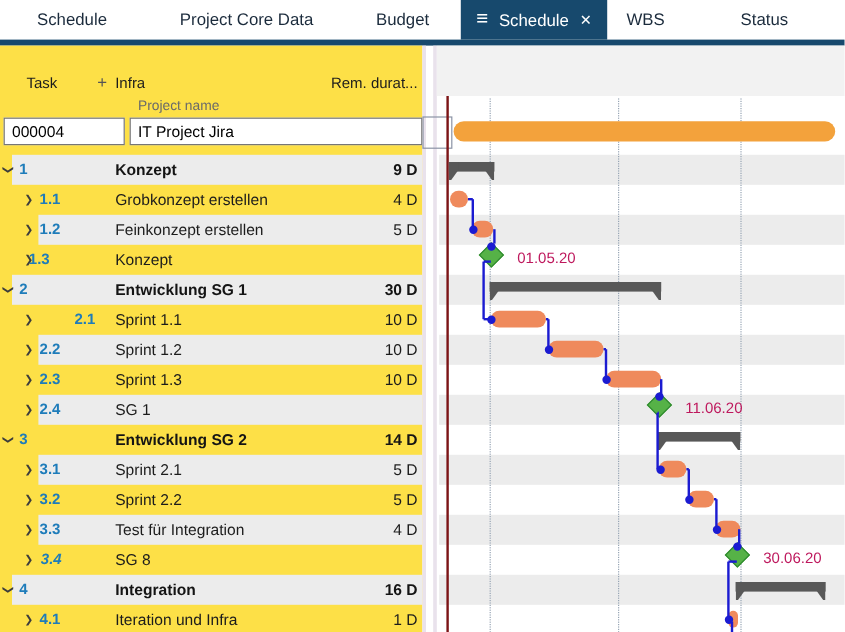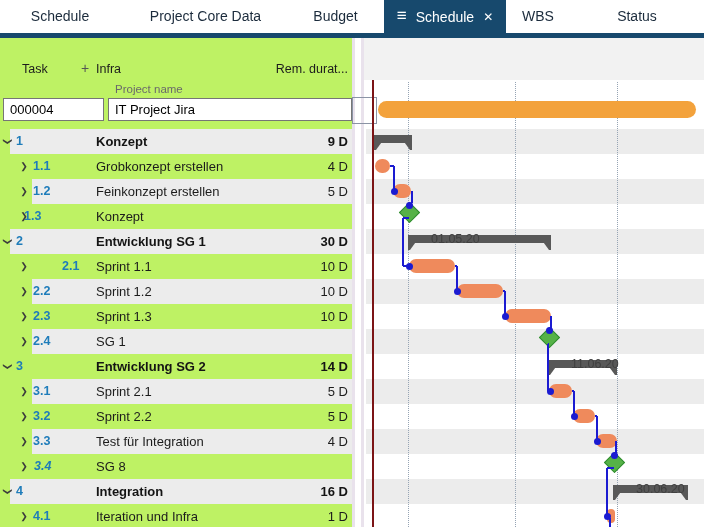--- a/index.html
+++ b/index.html
@@ -15,21 +15,21 @@
   .tab.t1{left:128px;width:155px;}
   .tab.t2{left:293px;width:85px;}
   .tab.t3{left:384px;width:122px;}
   .tab.t4{left:506px;width:64px;}
   .tab.t5{left:588px;width:98px;}
   .tab.active{background:#17496d;color:#fff;display:flex;align-items:center;justify-content:center;gap:9px;line-height:normal;}
   .tab .hamb{font-size:17px;line-height:1;position:relative;top:-1px;}
   .tab .close{font-size:12px;line-height:1;}
 
   
-  #leftpane{position:absolute;left:0;top:38px;width:352px;height:489px;background:#bef264;overflow:hidden;}
+  #leftpane{position:absolute;left:0;top:38px;width:352px;height:489px;background:#fde047;overflow:hidden;}
   .hcell{position:absolute;top:24px;font-size:12.5px;color:#1c1c1c;}
   #h-task{left:22px;}
   #h-plus{left:81px;top:22px;font-size:14px;color:#555;}
   #h-name{left:96px;}
   #h-dur{right:4px;top:24px;}
   .slabel{position:absolute;top:45px;font-size:11.5px;color:#6a6a6a;}
   #l-project{left:24px;margin-top:24px;}
   #l-projectname{left:115px;}
   .pinput{position:absolute;top:60px;height:23px;border:1px solid #767676;background:#fff;
           font-family:"Liberation Sans",sans-serif;font-size:13px;color:#000;padding:0 6px;box-sizing:border-box;border-radius:0;}
@@ -62,21 +62,21 @@
   #redline{position:absolute;left:372px;top:80px;width:2px;height:447px;background:#7c1416;z-index:2;}
 
   .gbar{position:absolute;height:14px;background:#ef8a5c;border-radius:7px;z-index:4;}
   .pbar{position:absolute;top:101px;height:17px;background:#f3a23c;border-radius:8.5px;z-index:4;}
   .sumbar{position:absolute;height:8px;background:#585858;z-index:4;}
   .sumcapL,.sumcapR{position:absolute;width:8px;height:15px;background:#585858;z-index:4;}
   .sumcapL{clip-path:polygon(0 0,100% 0,100% 45%,25% 100%,0 100%);}
   .sumcapR{clip-path:polygon(0 0,100% 0,100% 100%,75% 100%,0 45%);}
   .mstone{position:absolute;width:15px;height:15px;background:#56b247;border:1px solid #2f8b2f;
           transform:rotate(45deg);box-sizing:border-box;z-index:5;}
-  .mlabel{position:absolute;font-size:12.5px;color:#404040;line-height:25px;z-index:5;white-space:nowrap;margin-top:24px;}
+  .mlabel{position:absolute;font-size:12.5px;color:#be185d;line-height:25px;z-index:5;white-space:nowrap;}
   .cseg{position:absolute;background:#1b1bd1;z-index:5;}
   .cdot{position:absolute;width:7px;height:7px;border-radius:50%;background:#1b1bd1;z-index:6;}
 </style>
 </head>
 <body>
 
 <div id="app">
 
   <div id="tabbar">
       <div class="tab t0"><span>Schedule</span></div>

